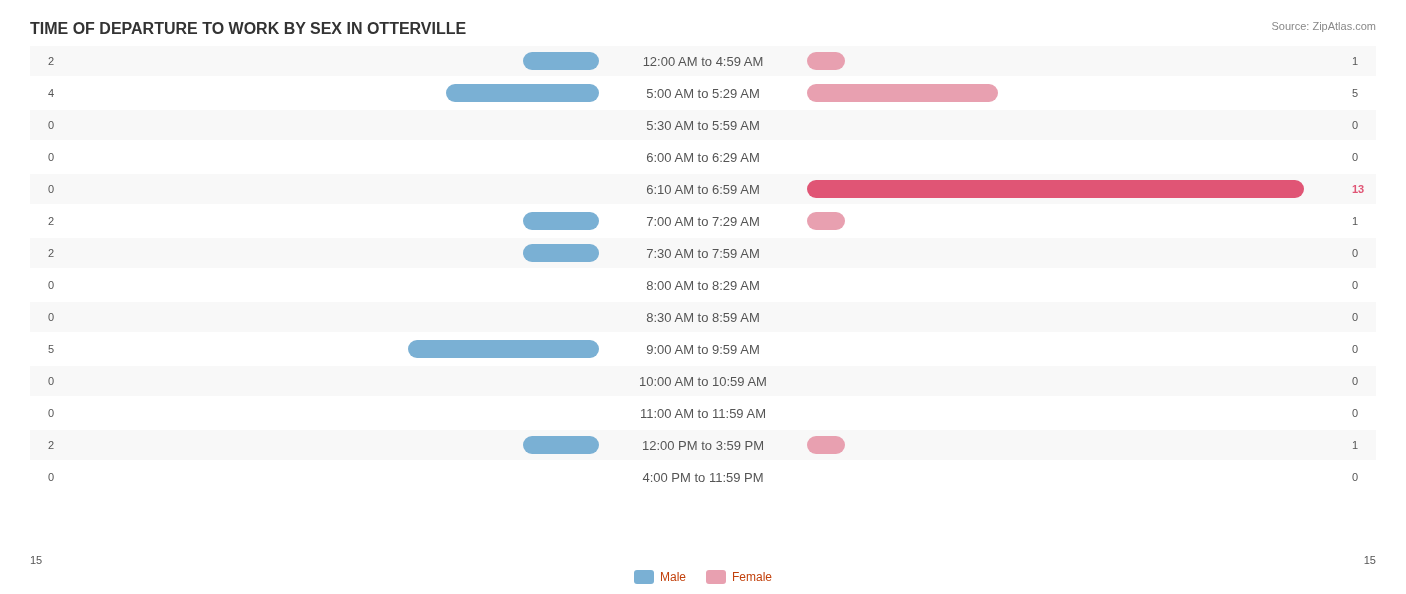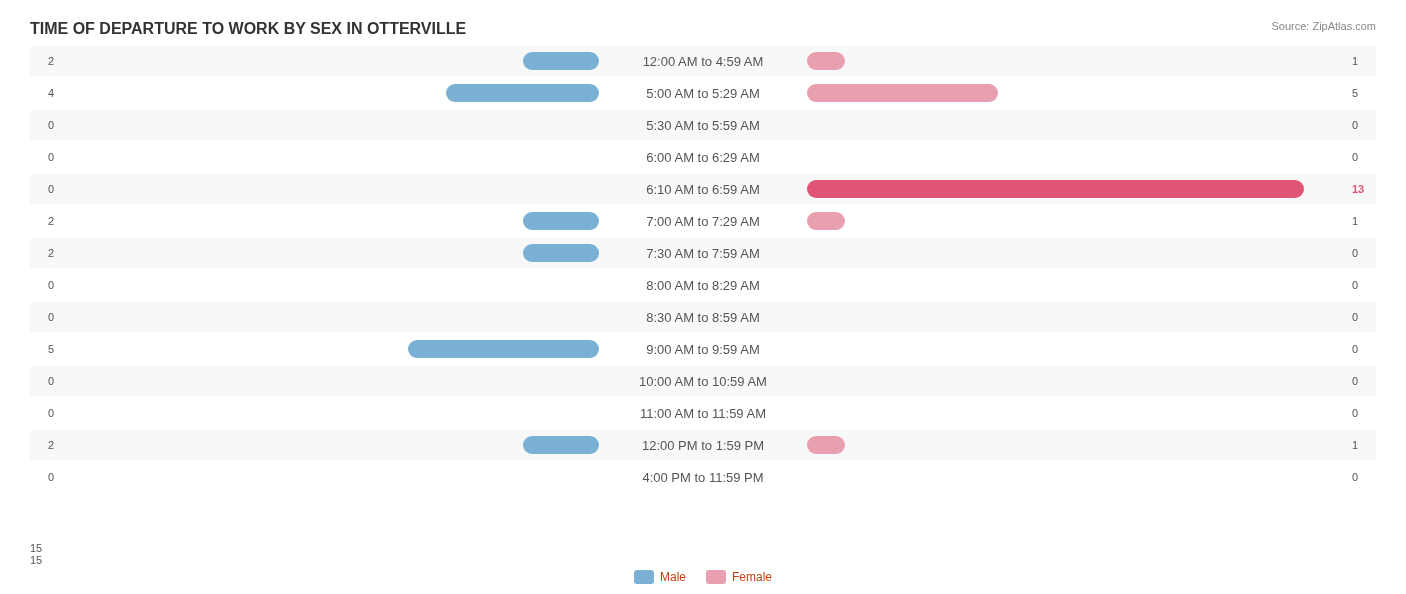--- a/index.html
+++ b/index.html
@@ -105,21 +105,20 @@
     }
     .right-value.highlight {
       color: #e05575;
       font-weight: bold;
     }
     .axis-bottom {
       display: flex;
       justify-content: space-between;
       padding: 4px 0 0 0;
       margin-top: 4px;
-      flex-direction: column;
     }
     .axis-val {
       font-size: 11px;
       color: #555;
     }
     .legend {
       display: flex;
       justify-content: center;
       align-items: center;
       gap: 20px;
@@ -282,21 +281,21 @@
     <div class="right-bar-container">
       <div class="bar-female" style="width:0px;"></div>
     </div>
     <span class="right-value">0</span>
   </div>
       <div class="row">
     <span class="left-value">2</span>
     <div class="left-bar-container">
       <div class="bar-male" style="width:76.4px;"></div>
     </div>
-    <div class="center-label-area">12:00 PM to 1:59 PM</div>
+    <div class="center-label-area">12:00 PM to 3:59 PM</div>
     <div class="right-bar-container">
       <div class="bar-female" style="width:38.2px;"></div>
     </div>
     <span class="right-value">1</span>
   </div>
       <div class="row">
     <span class="left-value">0</span>
     <div class="left-bar-container">
       <div class="bar-male" style="width:0px;"></div>
     </div>

